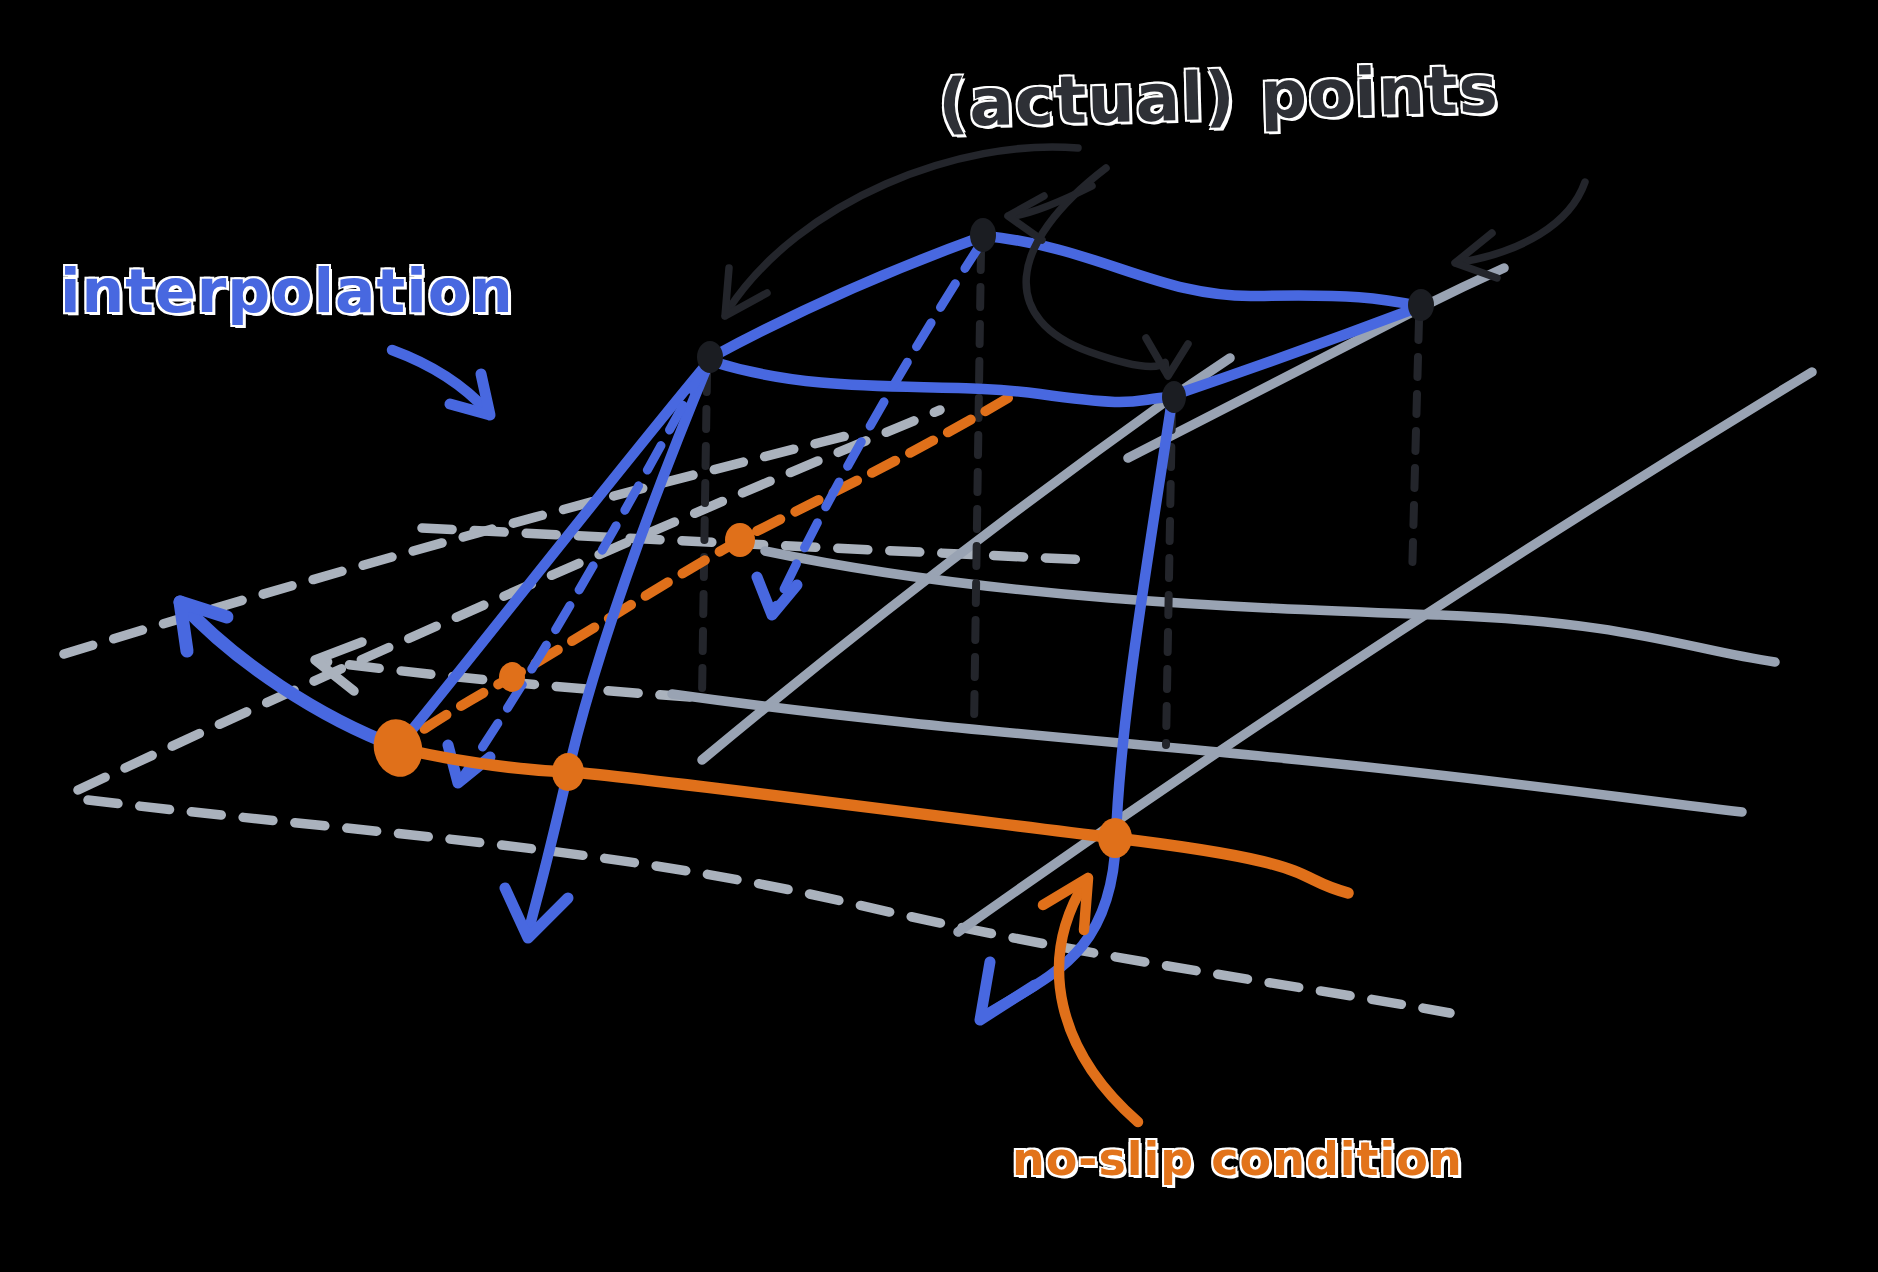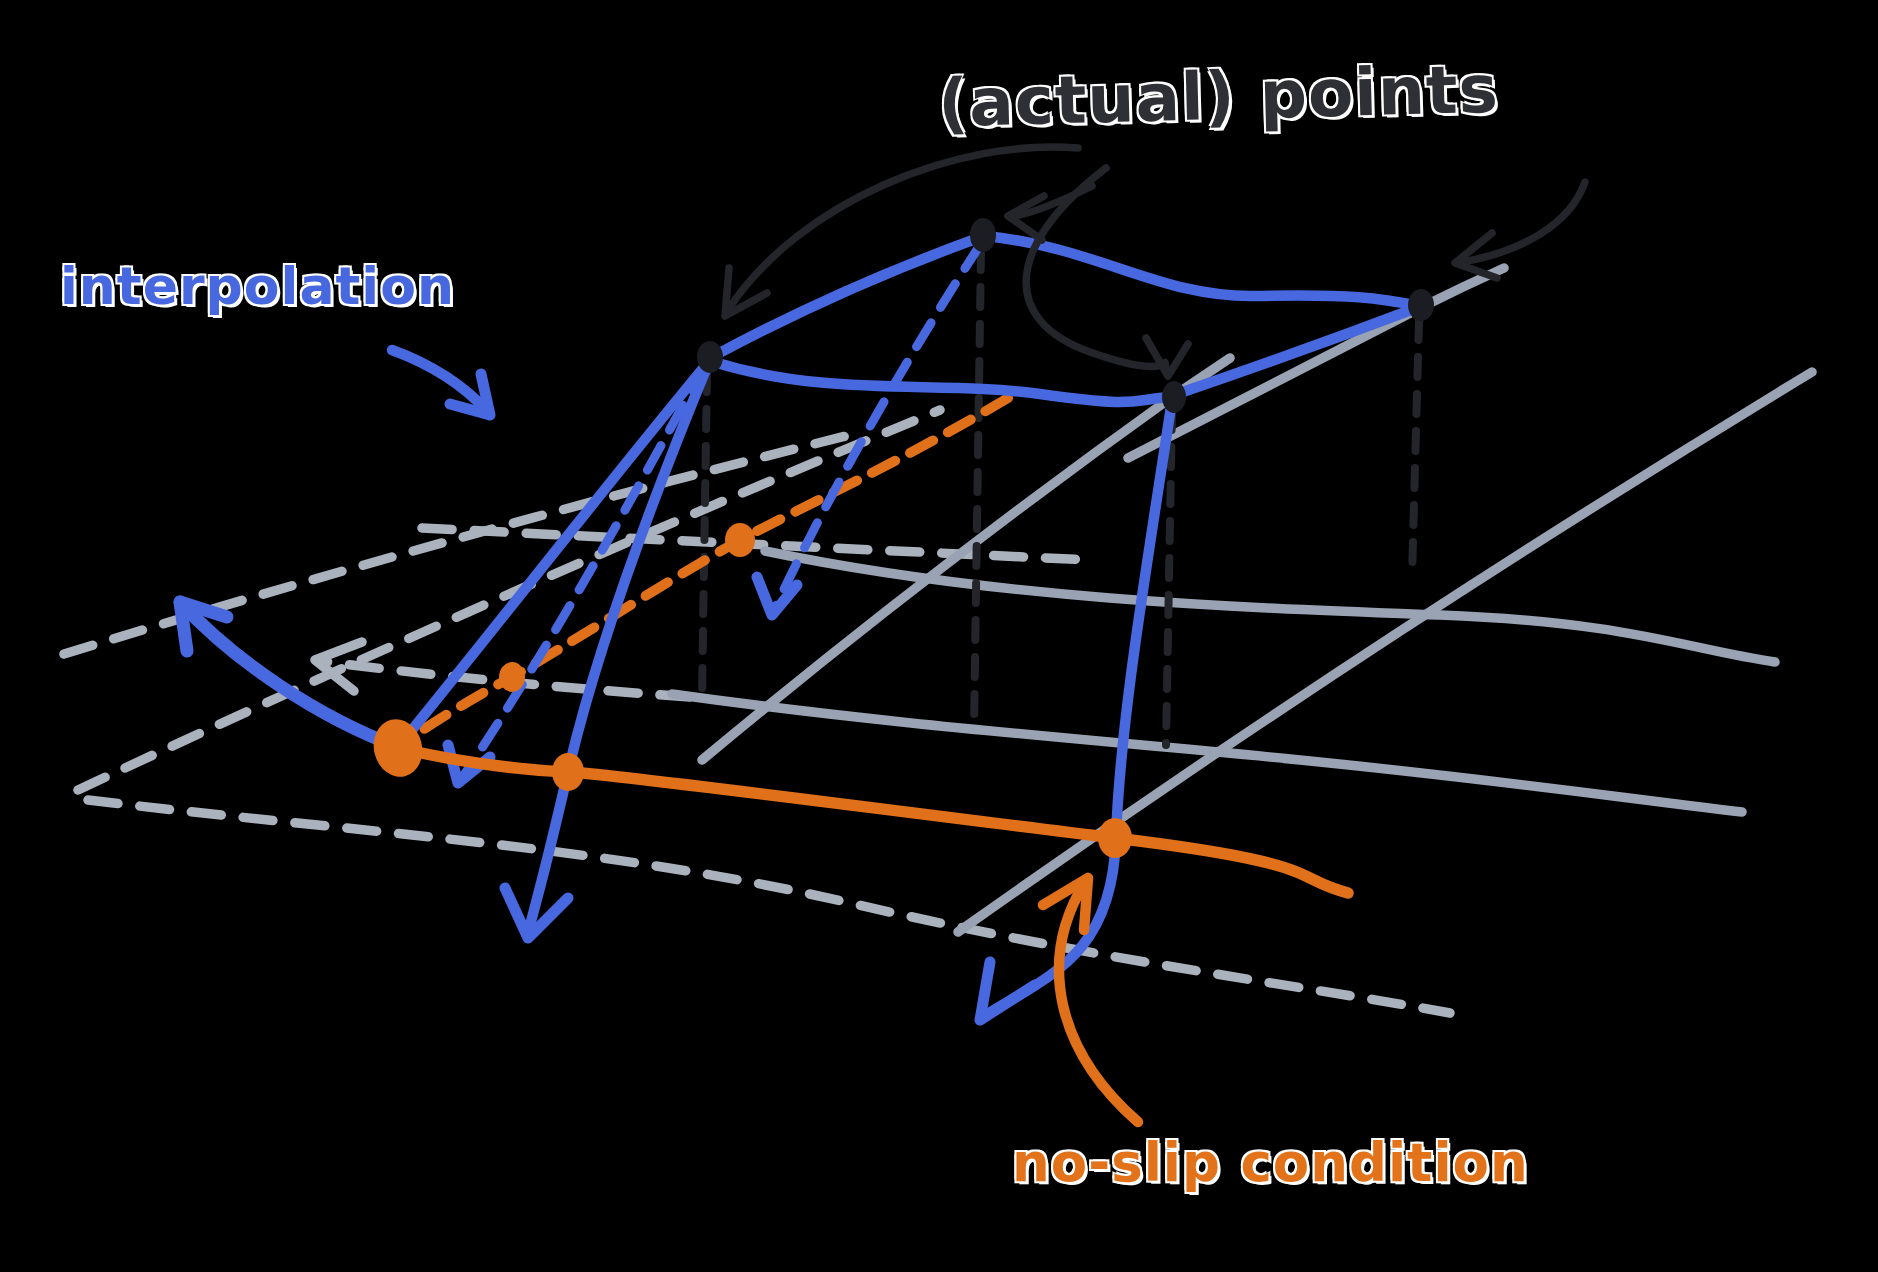--- a/index.html
+++ b/index.html
@@ -20,22 +20,22 @@
   .od{stroke:var(--orange);stroke-width:10;stroke-dasharray:26 17;}
   .oh{stroke:var(--orange);stroke-width:10.5;}
   .ks{stroke:var(--ink);stroke-width:7.5;}
   .kd{stroke:var(--ink);stroke-width:8;stroke-dasharray:20 17;}
   .dot{fill:var(--ink-dot);stroke:none;}
   .odot{fill:var(--orange);stroke:none;}
 
   .lbl{position:absolute;font-weight:bold;letter-spacing:1px;white-space:nowrap;
        text-shadow:3px 3px 0 #fff,-2px -2px 0 #fff,2px -2px 0 #fff,-2px 2px 0 #fff;}
   .lbl-points{left:938px;top:58px;font-size:66px;color:var(--ink-text);transform:rotate(-1.5deg);}
-  .lbl-interp{left:60px;top:256px;font-size:52px;color:var(--blue);}
-  .lbl-noslip{left:1012px;top:1132px;font-size:53px;color:var(--orange-text);}
+  .lbl-interp{left:60px;top:256px;font-size:60px;color:var(--blue);}
+  .lbl-noslip{left:1012px;top:1132px;font-size:46px;color:var(--orange-text);}
 </style>
 </head>
 <body style="background: rgb(0, 0, 0);">
 
 <svg width="1878" height="1272" viewBox="0 0 1878 1272">
   <rect x="0" y="0" width="1878" height="1272" fill="#000000" stroke="none"></rect>
 
   <g>
     <path class="gd" d="M 78 790 Q 500 592 940 410"></path>
     <path class="gd" d="M 64 654 Q 460 532 862 432"></path>

